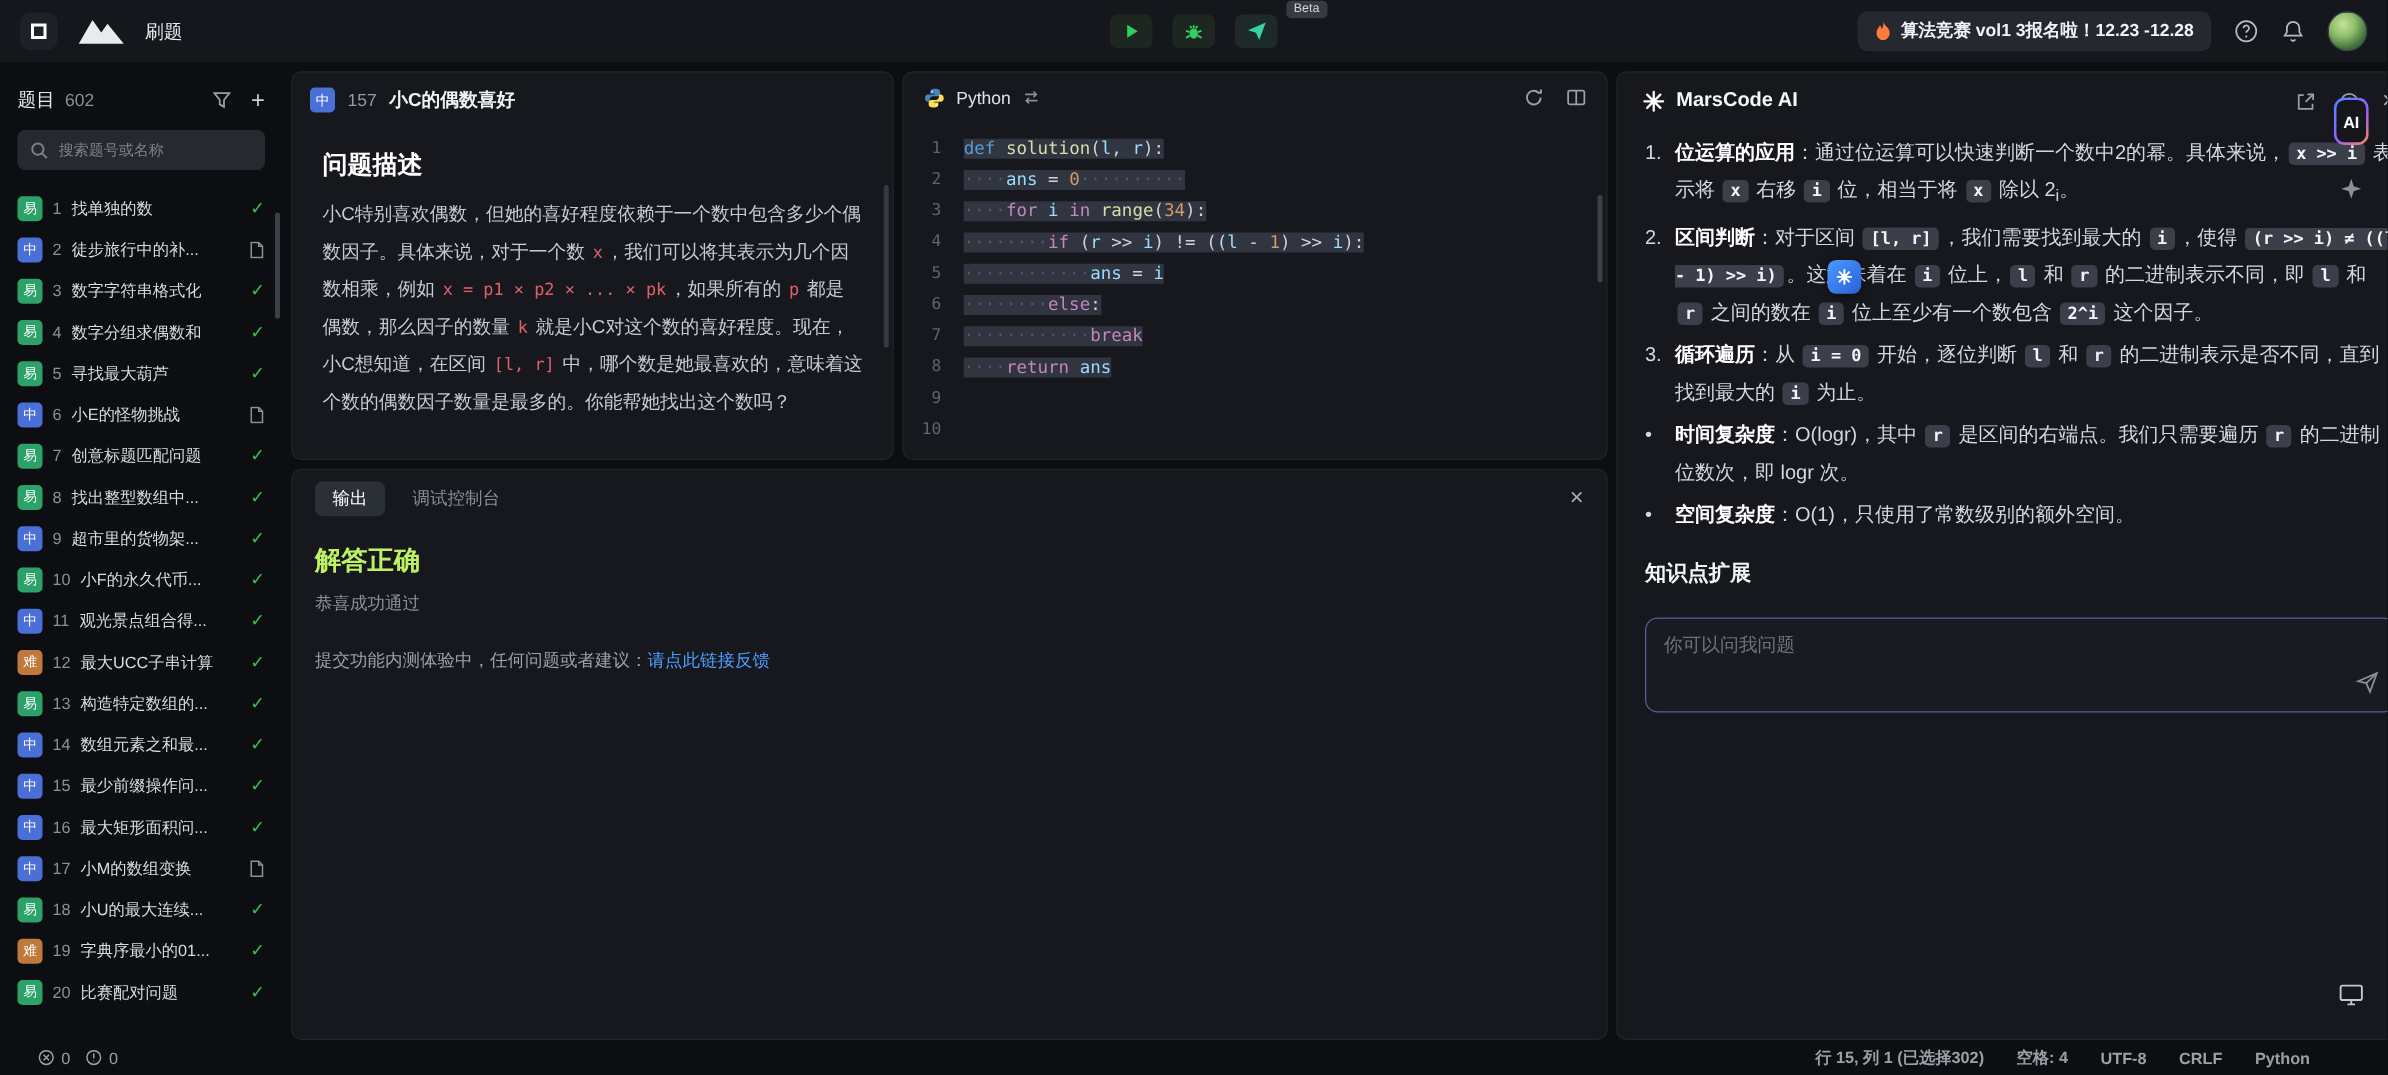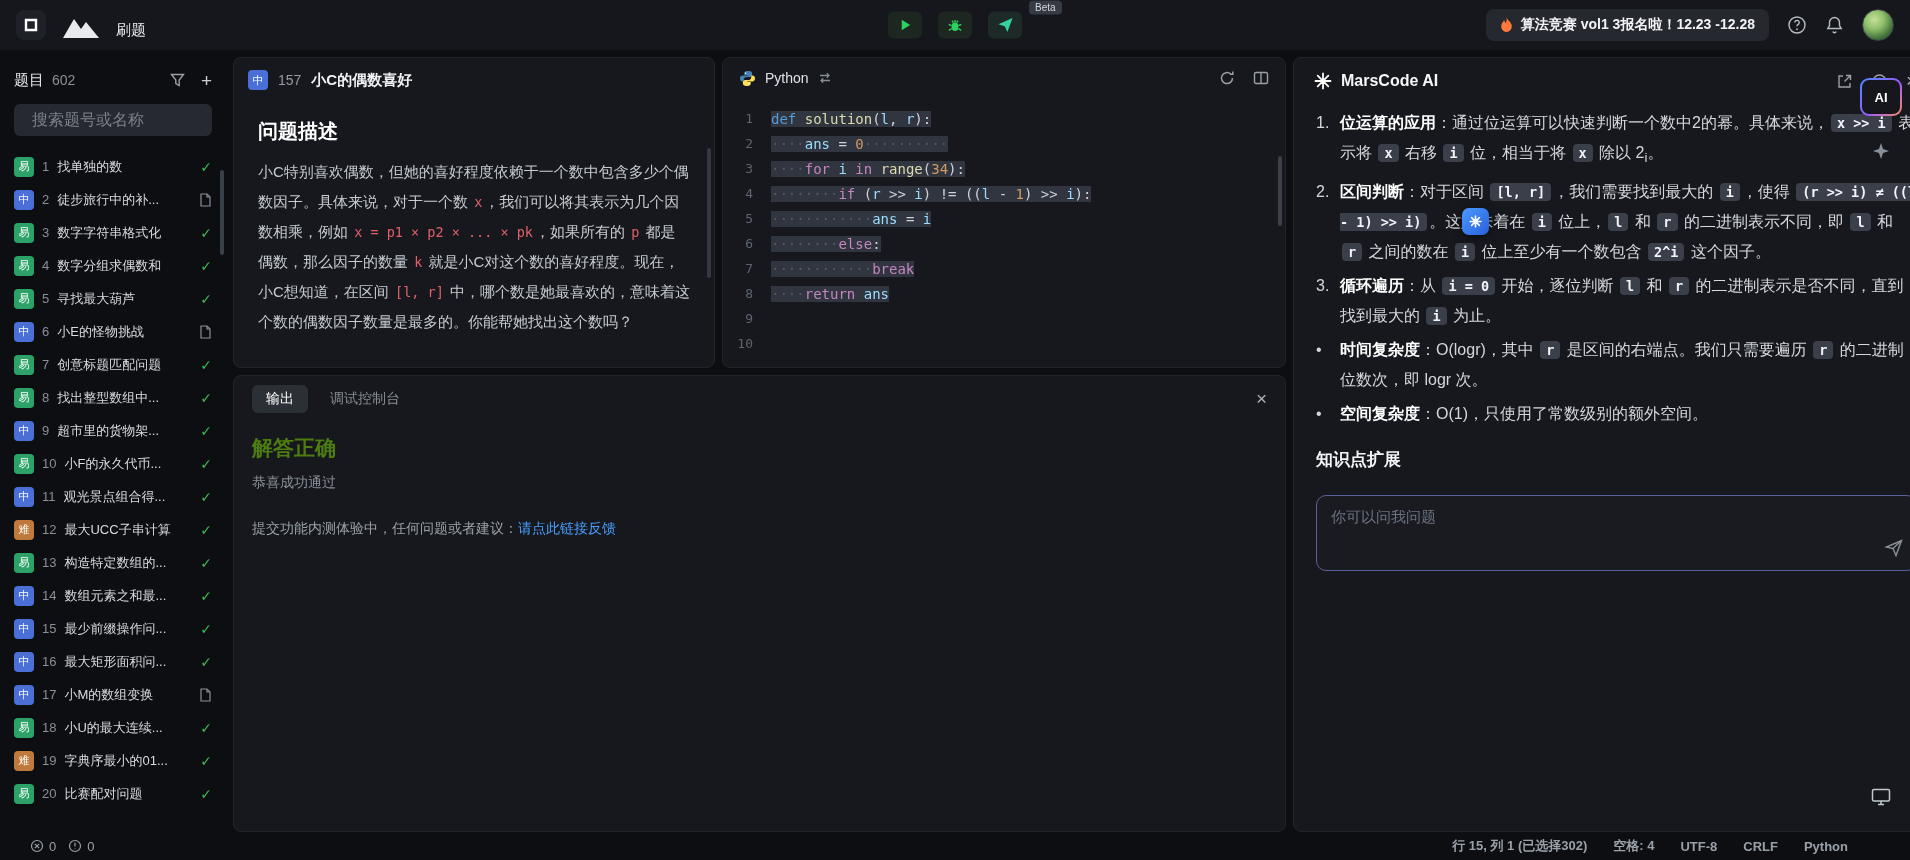--- a/index.html
+++ b/index.html
@@ -3,21 +3,21 @@
 <meta charset="utf-8">
 <style>
   * { margin:0; padding:0; box-sizing:border-box; }
   html,body { width:1910px; height:860px; background:#0c0e12; overflow:hidden;
     font-family:"Liberation Sans","DejaVu Sans",sans-serif; color:#e3e6ea; }
   .app { position:relative; width:1910px; height:860px; }
 
   
   .topbar { position:absolute; top:0; left:0; width:100%; height:50px; background:#15171c;
     display:flex; align-items:center; padding:0 16px; z-index:10; }
-  .tb-left { display:flex; align-items:flex-end; gap:14px; }
+  .tb-left { display:flex; align-items:center; gap:14px; }
   .logo-box { width:30px; height:30px; border-radius:8px; background:#1e2127; display:flex;
     align-items:center; justify-content:center; cursor:pointer; }
   .brand-logo { display:flex; align-items:center; }
   .app-title { font-size:15px; color:#e8ebef; }
   .tb-center { position:absolute; left:50%; top:50%; transform:translate(-50%,-50%);
     display:flex; align-items:center; gap:16px; }
   .tb-btn { width:34px; height:27px; border:none; border-radius:6px; background:#1d2620;
     display:flex; align-items:center; justify-content:center; cursor:pointer; }
   .plane-wrap { position:relative; }
   .beta-badge { position:absolute; top:-11px; left:41px; background:#363a42; color:#d2d6dc;
@@ -34,21 +34,21 @@
   
   .sidebar { position:absolute; top:50px; left:0; width:226px; height:782px; padding:0 14px; }
   .sidebar-header { display:flex; align-items:center; height:36px; margin-top:12px; }
   .sidebar-title { font-size:15px; color:#e6e9ed; }
   .sidebar-count { font-size:14px; color:#8a9099; margin-left:8px; }
   .sidebar-tools { margin-left:auto; display:flex; align-items:center; gap:16px; }
   .plus-glyph { color:#c9ced5; font-size:19px; line-height:1; cursor:pointer; }
   .search-box { height:32px; margin-top:6px; background:#26292f; border-radius:6px;
     display:flex; align-items:center; gap:8px; padding:0 10px; }
   .search-box input { flex:1; background:transparent; border:none; outline:none; color:#d7dbe0;
-    font-size:16px; font-family:inherit; }
+    font-size:12px; font-family:inherit; }
   .search-box input::placeholder { color:#7b828c; }
   .problem-list { margin-top:14px; }
   .problem-item { display:flex; align-items:center; height:33px; gap:8px; cursor:pointer; }
   .diff-badge { width:20px; height:20px; border-radius:4px; flex:none; color:#fff; font-size:11px;
     display:flex; align-items:center; justify-content:center; }
   .diff-easy { background:#2da268; }
   .diff-medium { background:#4a6fd6; }
   .diff-hard { background:#c0793c; }
   .problem-num { color:#8a9099; font-size:13px; flex:none; }
   .problem-title { color:#d8dbe0; font-size:13px; white-space:nowrap; overflow:hidden; }
@@ -85,21 +85,21 @@
   .code-content.sel { background:rgba(110,122,145,0.30); }
   .tok-kd{color:#569cd6} .tok-k{color:#c586c0} .tok-f{color:#dcdcaa} .tok-n{color:#d19a66}
   .tok-o{color:#cfd3da} .tok-v{color:#9cdcfe} .tok-p{color:#cfd3da} .tok-w{color:#515866}
   .ed-vscroll { position:absolute; right:3px; top:50px; width:4px; height:70px; background:#3a4048; border-radius:2px; cursor:grab; }
 
   
   .out-tabs { height:46px; display:flex; align-items:center; gap:22px; padding:0 18px; }
   .out-tab-active { background:#2b2f36; color:#fff; font-size:14px; padding:5px 14px; border-radius:6px; cursor:pointer; }
   .out-tab { color:#868d96; font-size:14px; cursor:pointer; }
   .out-close { margin-left:auto; color:#aab0b8; font-size:19px; cursor:pointer; }
-  .out-result-title { margin:12px 18px 0; color:#4d7c0f; font-size:21px; font-weight:700; }
+  .out-result-title { margin:12px 18px 0; color:#bef264; font-size:21px; font-weight:700; }
   .out-result-sub { margin:12px 18px 0; color:#8a9099; font-size:14px; }
   .out-feedback { margin:28px 18px 0; color:#9aa1aa; font-size:14px; }
   .out-feedback a { color:#4a9eff; text-decoration:none; cursor:pointer; }
 
   
   .ai-header { height:46px; display:flex; align-items:center; gap:9px; padding:0 20px; }
   .ai-title { font-size:16px; font-weight:700; color:#f4f6f9; }
   .ai-actions { margin-left:auto; display:flex; align-items:center; gap:18px; }
   .ai-close { color:#aab0b8; font-size:19px; cursor:pointer; }
   .ai-content { padding:4px 20px 0 22px; font-size:16px; line-height:30px; color:#d4d8de; }
@@ -117,21 +117,21 @@
     border-radius:10px; background:rgba(255,255,255,0.015); }
   .ai-input-wrap textarea { width:100%; height:100%; background:transparent; border:none; outline:none;
     resize:none; padding:12px 42px 12px 14px; color:#dfe3e9; font-size:15px; font-family:inherit; }
   .ai-input-wrap textarea::placeholder { color:#6b7280; }
   .ai-send { position:absolute; right:12px; bottom:8px; cursor:pointer; }
   .ai-scroll { position:absolute; right:3px; top:52px; width:4px; height:110px; background:#363c44; border-radius:2px; cursor:grab; }
 
   
   .rightbar { position:absolute; right:0; top:50px; width:58px; height:782px; display:flex;
     flex-direction:column; align-items:center; }
-  .ai-chip { margin-top:28px; width:42px; height:38px; border-radius:9px; border:2px solid transparent;
+  .ai-chip { margin-top:28px; width:28px; height:38px; border-radius:9px; border:2px solid transparent;
     background:linear-gradient(#15171c,#15171c) padding-box,
                linear-gradient(135deg,#4a8cff 0%,#9a5cff 55%,#ff8a5c 100%) border-box;
     color:#fff; font-weight:700; font-size:13px; display:flex; align-items:center; justify-content:center; cursor:pointer; }
   .plugin-btn { margin-top:26px; cursor:pointer; }
   .monitor-btn { margin-top:auto; margin-bottom:22px; cursor:pointer; }
 
   
   .statusbar { position:absolute; left:0; bottom:0; width:100%; height:28px; display:flex;
     align-items:center; font-size:13px; color:#9aa0a8; padding:0 62px 0 30px; }
   .sb-left { display:flex; align-items:center; gap:12px; }

